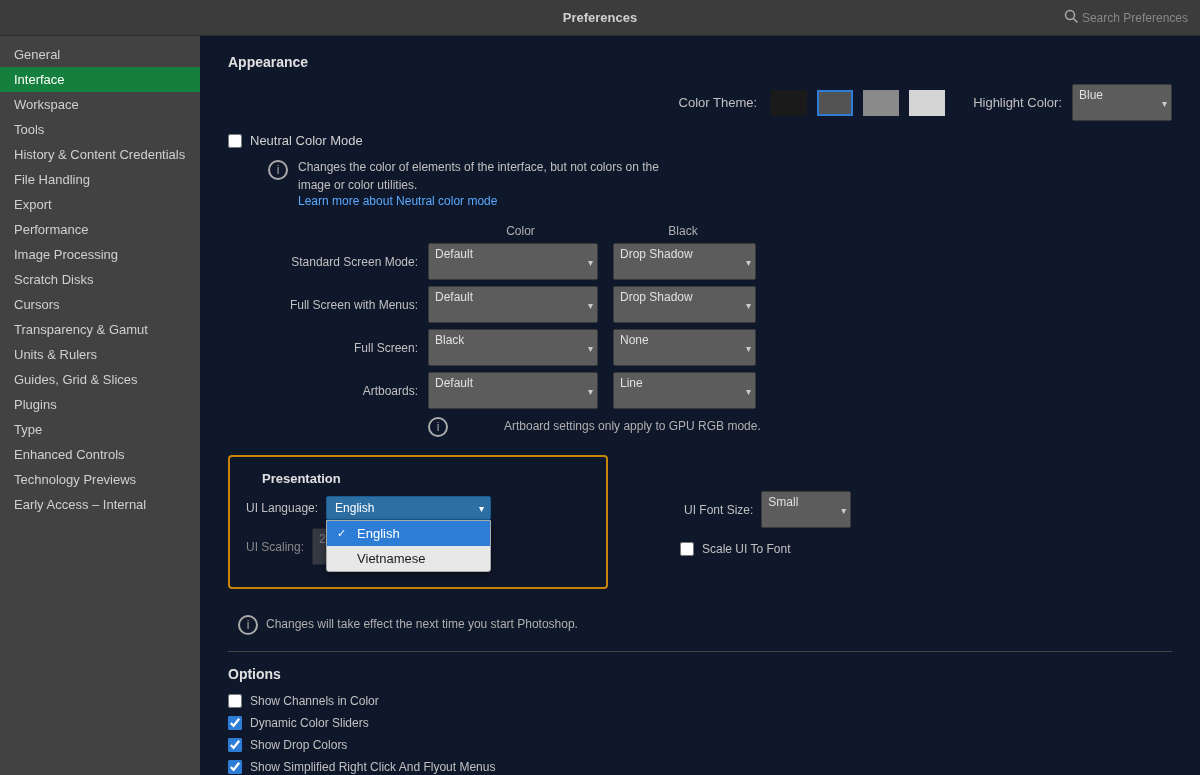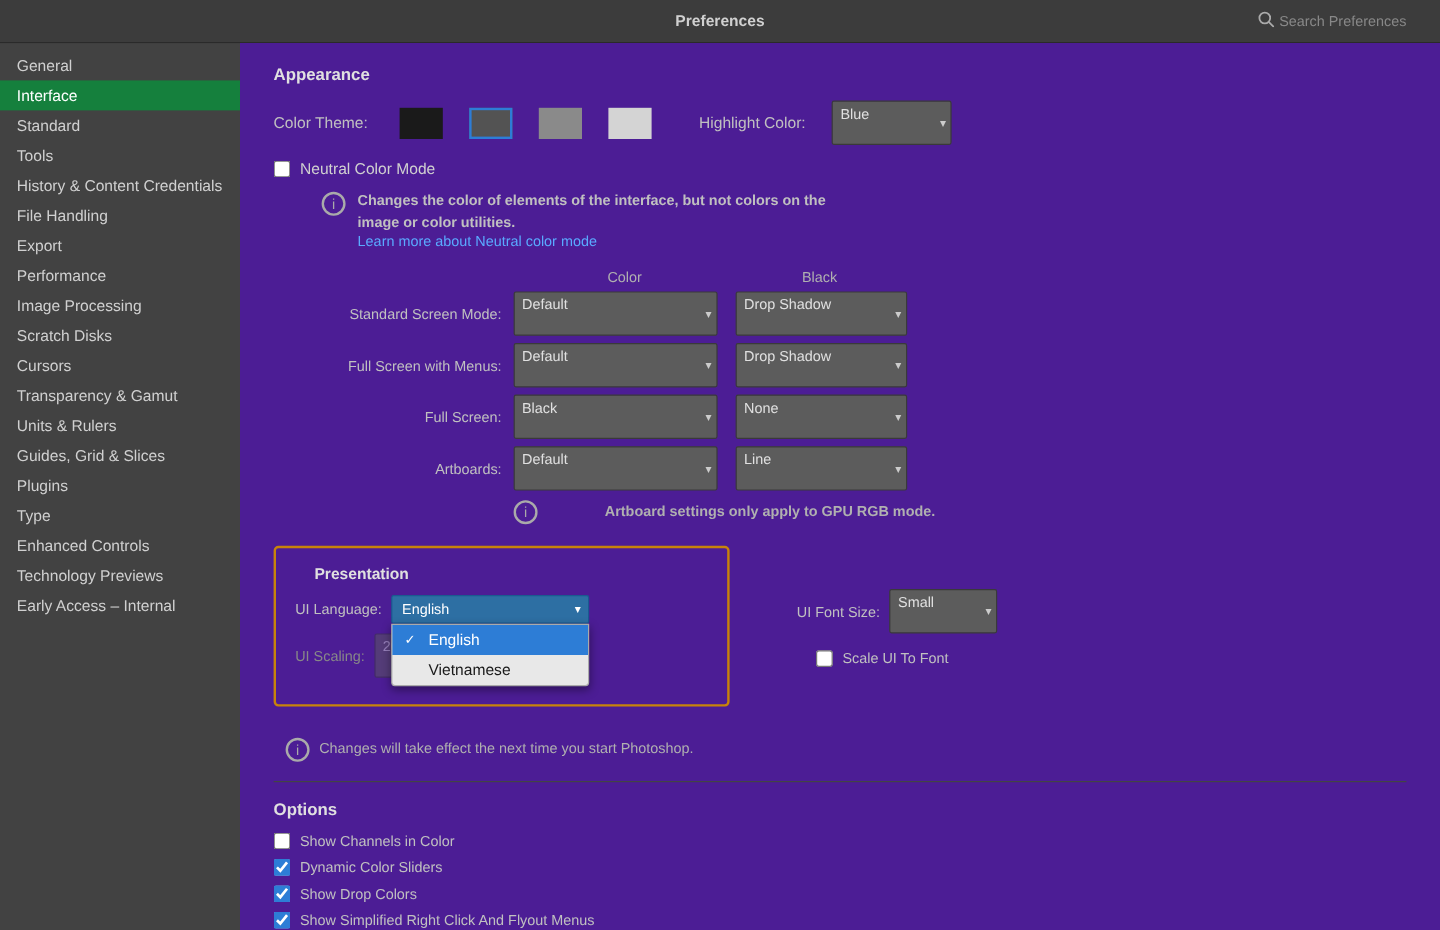--- a/index.html
+++ b/index.html
@@ -25,21 +25,21 @@
       position: relative;
       border-bottom: 1px solid #2a2a2a;
     }
     .title-bar-title {
       color: #d0d0d0;
       font-size: 13px;
       font-weight: 600;
     }
     .title-bar-search {
       position: absolute;
-      right: 28px;
+      right: 12px;
       display: flex;
       align-items: center;
       gap: 4px;
       color: #999;
       font-size: 12px;
     }
 
     
     .main-layout {
       display: flex;
@@ -63,39 +63,40 @@
       white-space: nowrap;
     }
     .sidebar-item.active {
       background: #15803d;
       color: #fff;
     }
 
     
     .content {
       flex: 1;
-      background: #4c1d95;
+      background: #0f172a;
       overflow-y: auto;
       padding: 18px 28px;
     }
 
     
     .section-title {
       font-size: 14px;
       font-weight: 600;
       color: #e0e0e0;
       margin-bottom: 14px;
     }
 
     
     .color-theme-row {
       display: flex;
       align-items: center;
-      gap: 22px;
+      gap: 10px;
       margin-bottom: 12px;
+      justify-content: flex-end;
     }
     .color-theme-label {
       color: #c0c0c0;
       margin-right: 4px;
     }
     .color-swatch {
       width: 36px;
       height: 26px;
       border: 2px solid transparent;
       cursor: pointer;
@@ -160,21 +161,21 @@
       border-radius: 50%;
       border: 2px solid #aaa;
       display: flex;
       align-items: center;
       justify-content: center;
       color: #aaa;
       font-size: 12px;
       flex-shrink: 0;
       margin-top: 2px;
     }
-    .info-text { color: #c0c0c0; font-size: 12px; line-height: 1.5; font-weight: bold; }
+    .info-text { color: #c0c0c0; font-size: 12px; line-height: 1.5; }
     .info-link { color: #5aaaff; font-size: 12px; cursor: pointer; }
 
     .screen-row {
       display: flex;
       align-items: center;
       margin-bottom: 6px;
     }
     .screen-row-label {
       width: 200px;
       color: #c0c0c0;
@@ -278,21 +279,21 @@
     .checkmark {
       font-size: 11px;
       width: 14px;
     }
 
     
     .font-size-row {
       display: flex;
       align-items: center;
       gap: 8px;
-      margin-left: 16px;
+      margin-left: 36px;
       margin-bottom: 14px;
     }
     .font-size-label { color: #c0c0c0; font-size: 12px; }
     .scaling-label { color: #888; font-size: 12px; }
 
     
     .changes-row {
       display: flex;
       align-items: center;
       gap: 8px;
@@ -359,21 +360,21 @@
     </span>
     <span style="color:#888;font-size:12px;">Search Preferences</span>
   </div>
 </div>
 
 <div class="main-layout">
 
   <div class="sidebar">
     <div class="sidebar-item">General</div>
     <div class="sidebar-item active">Interface</div>
-    <div class="sidebar-item">Standard</div>
+    <div class="sidebar-item">Workspace</div>
     <div class="sidebar-item">Tools</div>
     <div class="sidebar-item">History &amp; Content Credentials</div>
     <div class="sidebar-item">File Handling</div>
     <div class="sidebar-item">Export</div>
     <div class="sidebar-item">Performance</div>
     <div class="sidebar-item">Image Processing</div>
     <div class="sidebar-item">Scratch Disks</div>
     <div class="sidebar-item">Cursors</div>
     <div class="sidebar-item">Transparency &amp; Gamut</div>
     <div class="sidebar-item">Units &amp; Rulers</div>

